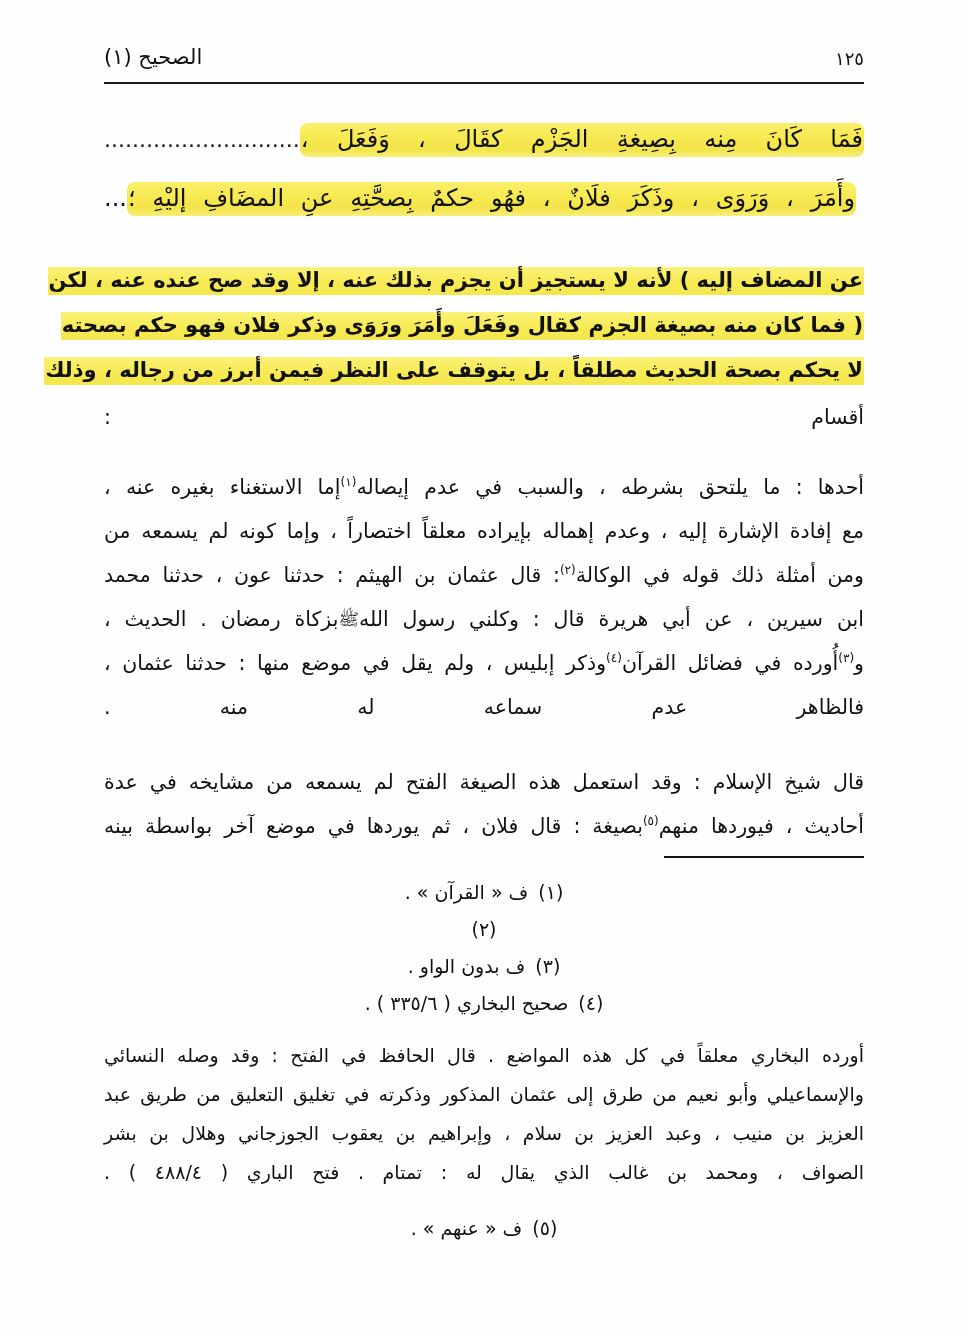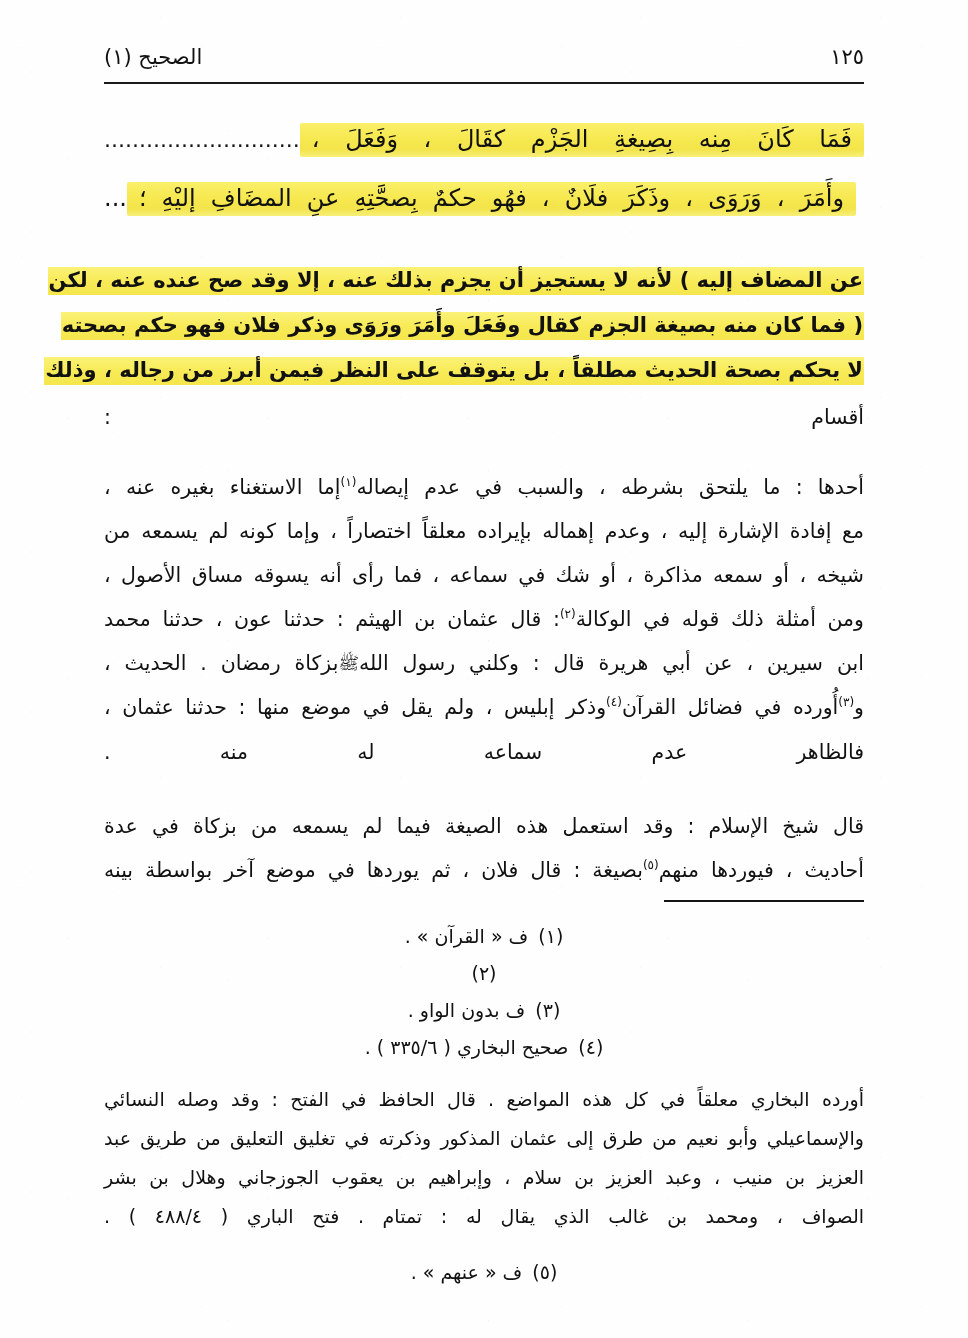--- a/index.html
+++ b/index.html
@@ -56,21 +56,21 @@
     align-items: flex-end;
     font-size: 20px;
     line-height: 1.1;
     padding-bottom: 13px;
   }
   .runhead-title {
     font-size: 21px;
     letter-spacing: .5px;
   }
   .runhead-page {
-    font-size: 21px;
+    font-size: 18px;
     letter-spacing: 1px;
   }
   .rule-head {
     border: none;
     border-top: 2.2px solid #1a1a1a;
     margin: 0 0 0 0;
     height: 0;
   }
 
   
@@ -90,22 +90,22 @@
     padding-right: 8px;
   }
   .hl {
     background: linear-gradient(180deg,
                 #faf06a 0%,
                 #f6e84f 48%,
                 #f3e44a 78%,
                 #f7ef79 100%);
     box-decoration-break: clone;
     -webkit-box-decoration-break: clone;
-    padding: 2px 12px 4px;
-    border-radius: 2px;
+    padding: 2px 1px 4px;
+    border-radius: 8px;
   }
   .hl-soft {
     background: linear-gradient(180deg,
                 #fbf277 0%,
                 #f7ea55 55%,
                 #f5e64d 100%);
     box-decoration-break: clone;
     -webkit-box-decoration-break: clone;
     padding: 1px 1px 3px;
   }
@@ -216,33 +216,32 @@
     </div>
 
     <div class="body-p block-aqsam">
       <span class="ln last">أقسام :</span>
     </div>
 
     <div class="body-p block-ahaduha">
       <span class="ln"><span>أحدها : ما يلتحق بشرطه ، والسبب في عدم إيصاله</span><span class="fn-ref">(١)</span><span>إما الاستغناء بغيره عنه ،</span></span>
 
       <span class="ln">مع إفادة الإشارة إليه ، وعدم إهماله بإيراده معلقاً اختصاراً ، وإما كونه لم يسمعه من</span>
-      <span class="ln">شيخه ، أو سمعه مذاكرة ، أو شك في سماعه ، فما رأى أنه يسوقه مساق الأصول ،</span>
 
       <span class="ln"><span>ومن أمثلة ذلك قوله في الوكالة</span><span class="fn-ref">(٢)</span><span>: قال عثمان بن الهيثم : حدثنا عون ، حدثنا محمد</span></span>
 
       <span class="ln"><span>ابن سيرين ، عن أبي هريرة قال : وكلني رسول الله</span><span class="salla">ﷺ</span><span>بزكاة رمضان . الحديث ،</span></span>
 
       <span class="ln"><span>و</span><span class="fn-ref">(٣)</span><span>أُورده في فضائل القرآن</span><span class="fn-ref">(٤)</span><span>وذكر إبليس ، ولم يقل في موضع منها : حدثنا عثمان ،</span></span>
 
       <span class="ln last">فالظاهر عدم سماعه له منه .</span>
     </div>
 
     <div class="body-p block-shaykh">
-      <span class="ln">قال شيخ الإسلام : وقد استعمل هذه الصيغة فيما لم يسمعه من بزكاة في عدة</span>
+      <span class="ln">قال شيخ الإسلام : وقد استعمل هذه الصيغة الفتح لم يسمعه من مشايخه في عدة</span>
       <span class="ln"><span>أحاديث ، فيوردها منهم</span><span class="fn-ref">(٥)</span><span>بصيغة : قال فلان ، ثم يوردها في موضع آخر بواسطة بينه</span></span>
     </div>
 
     <div class="fn-sep-wrap">
       <hr class="fn-sep">
     </div>
 
     <div class="fnotes">
       <div class="fn-row">
         <span class="fn-num">(١)</span>

